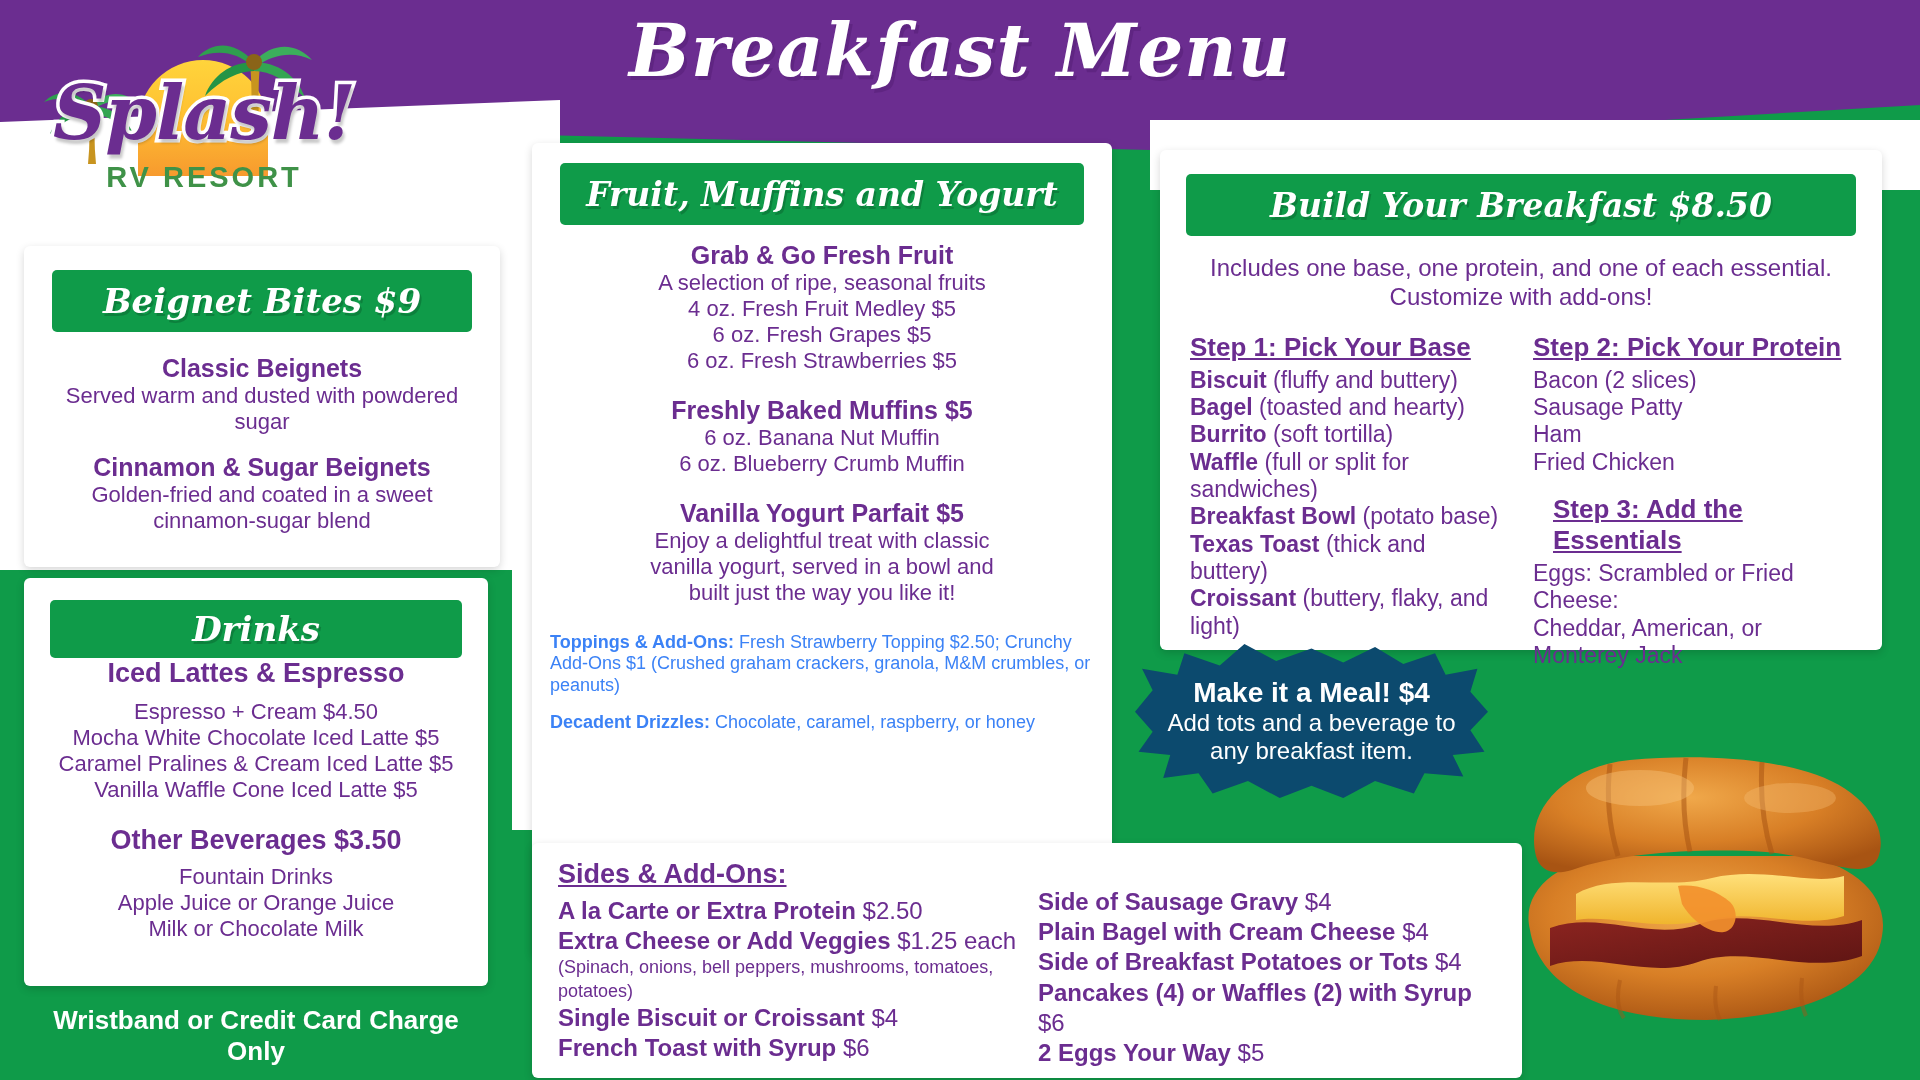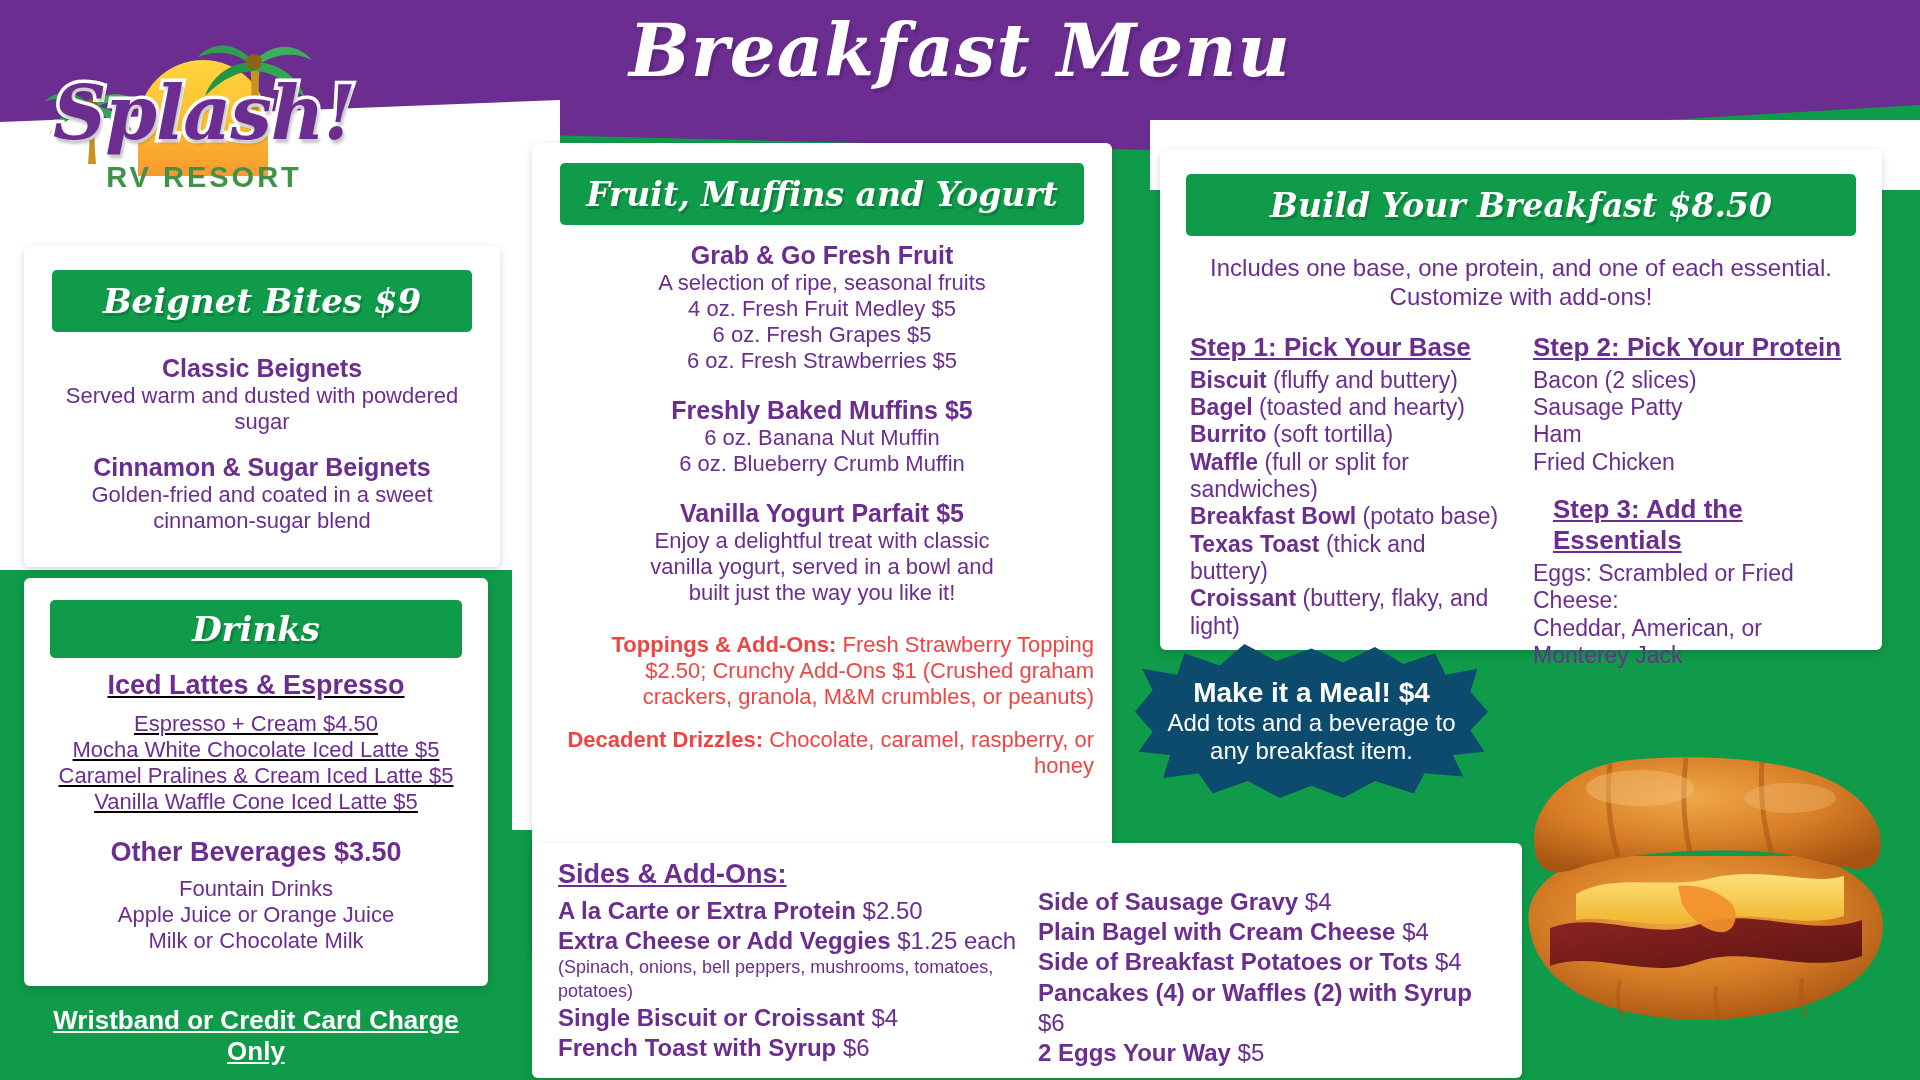--- a/index.html
+++ b/index.html
@@ -98,21 +98,21 @@
   }
   .p-item { color:#6b2d90; text-align:center; }
 
   
   #card-beignet { left:24px; top:246px; width:476px; height:321px; }
   #ribbon-beignet { margin:24px 28px 0 28px; height:62px; font-size:34px; }
   #card-drinks { left:24px; top:578px; width:464px; height:408px; }
   #ribbon-drinks { margin:22px 26px 0 26px; height:58px; font-size:34px; }
   #wristband-note {
     position:absolute; left:24px; top:1005px; width:464px; text-align:center;
-    font-weight:bold; font-size:26px; color:#ffffff; z-index:5;text-decoration:underline;
+    font-weight:bold; font-size:26px; color:#ffffff; z-index:5;
   }
 
   
   #card-fruit { left:532px; top:143px; width:580px; height:812px; }
   #ribbon-fruit { margin:20px 28px 0 28px; height:62px; font-size:33px; }
 
   
   #card-build { left:1160px; top:150px; width:722px; height:500px; }
   #ribbon-build { margin:24px 26px 0 26px; height:62px; font-size:33px; }
 
@@ -160,21 +160,21 @@
     text-decoration:underline; margin-bottom:6px;
   }
   .sides-line { font-size:24px; color:#6b2d90; line-height:1.26; }
   .sides-line b { font-weight:bold; }
   .sides-note { font-size:18px; color:#6b2d90; line-height:1.3; }
 
   
   .blk { margin-top:14px; }
   .blk .h-item { font-size:25px; }
   .blk .p-item { font-size:22px; line-height:1.18; }
-  .tp { font-size:22px; color:#ef4444; text-align:right; line-height:1.2; padding:0 18px; }
+  .tp { font-size:18px; color:#3b82f6; text-align:left; line-height:1.2; padding:0 18px; }
   .tp b { font-weight:bold; }
 </style>
 </head>
 <body>
 
 <div id="green-main"></div>
 <div id="purple-band"></div>
 <div id="white-wedge"></div>
 <div id="white-right-block"></div>
 <div id="white-left-col-bg"></div>
@@ -217,21 +217,21 @@
 
   <div class="blk" style="margin-top:18px; padding:0 32px;">
     <div class="h-item">Cinnamon &amp; Sugar Beignets</div>
     <div class="p-item">Golden-fried and coated in a sweet cinnamon-sugar blend</div>
   </div>
 </div>
 
 <div class="card" id="card-drinks">
   <div class="ribbon" id="ribbon-drinks">Drinks</div>
 
-  <div class="blk" style="margin-top:12px;text-decoration:underline;">
+  <div class="blk" style="margin-top:0;">
     <div class="h-item" style="font-size:27px;">Iced Lattes &amp; Espresso</div>
     <div style="margin-top:10px;">
       <div class="p-item" style="font-size:22px;">Espresso + Cream $4.50</div>
       <div class="p-item" style="font-size:22px;">Mocha White Chocolate Iced Latte $5</div>
       <div class="p-item" style="font-size:22px;">Caramel Pralines &amp; Cream Iced Latte $5</div>
       <div class="p-item" style="font-size:22px;">Vanilla Waffle Cone Iced Latte $5</div>
     </div>
   </div>
 
   <div class="blk" style="margin-top:22px;">

